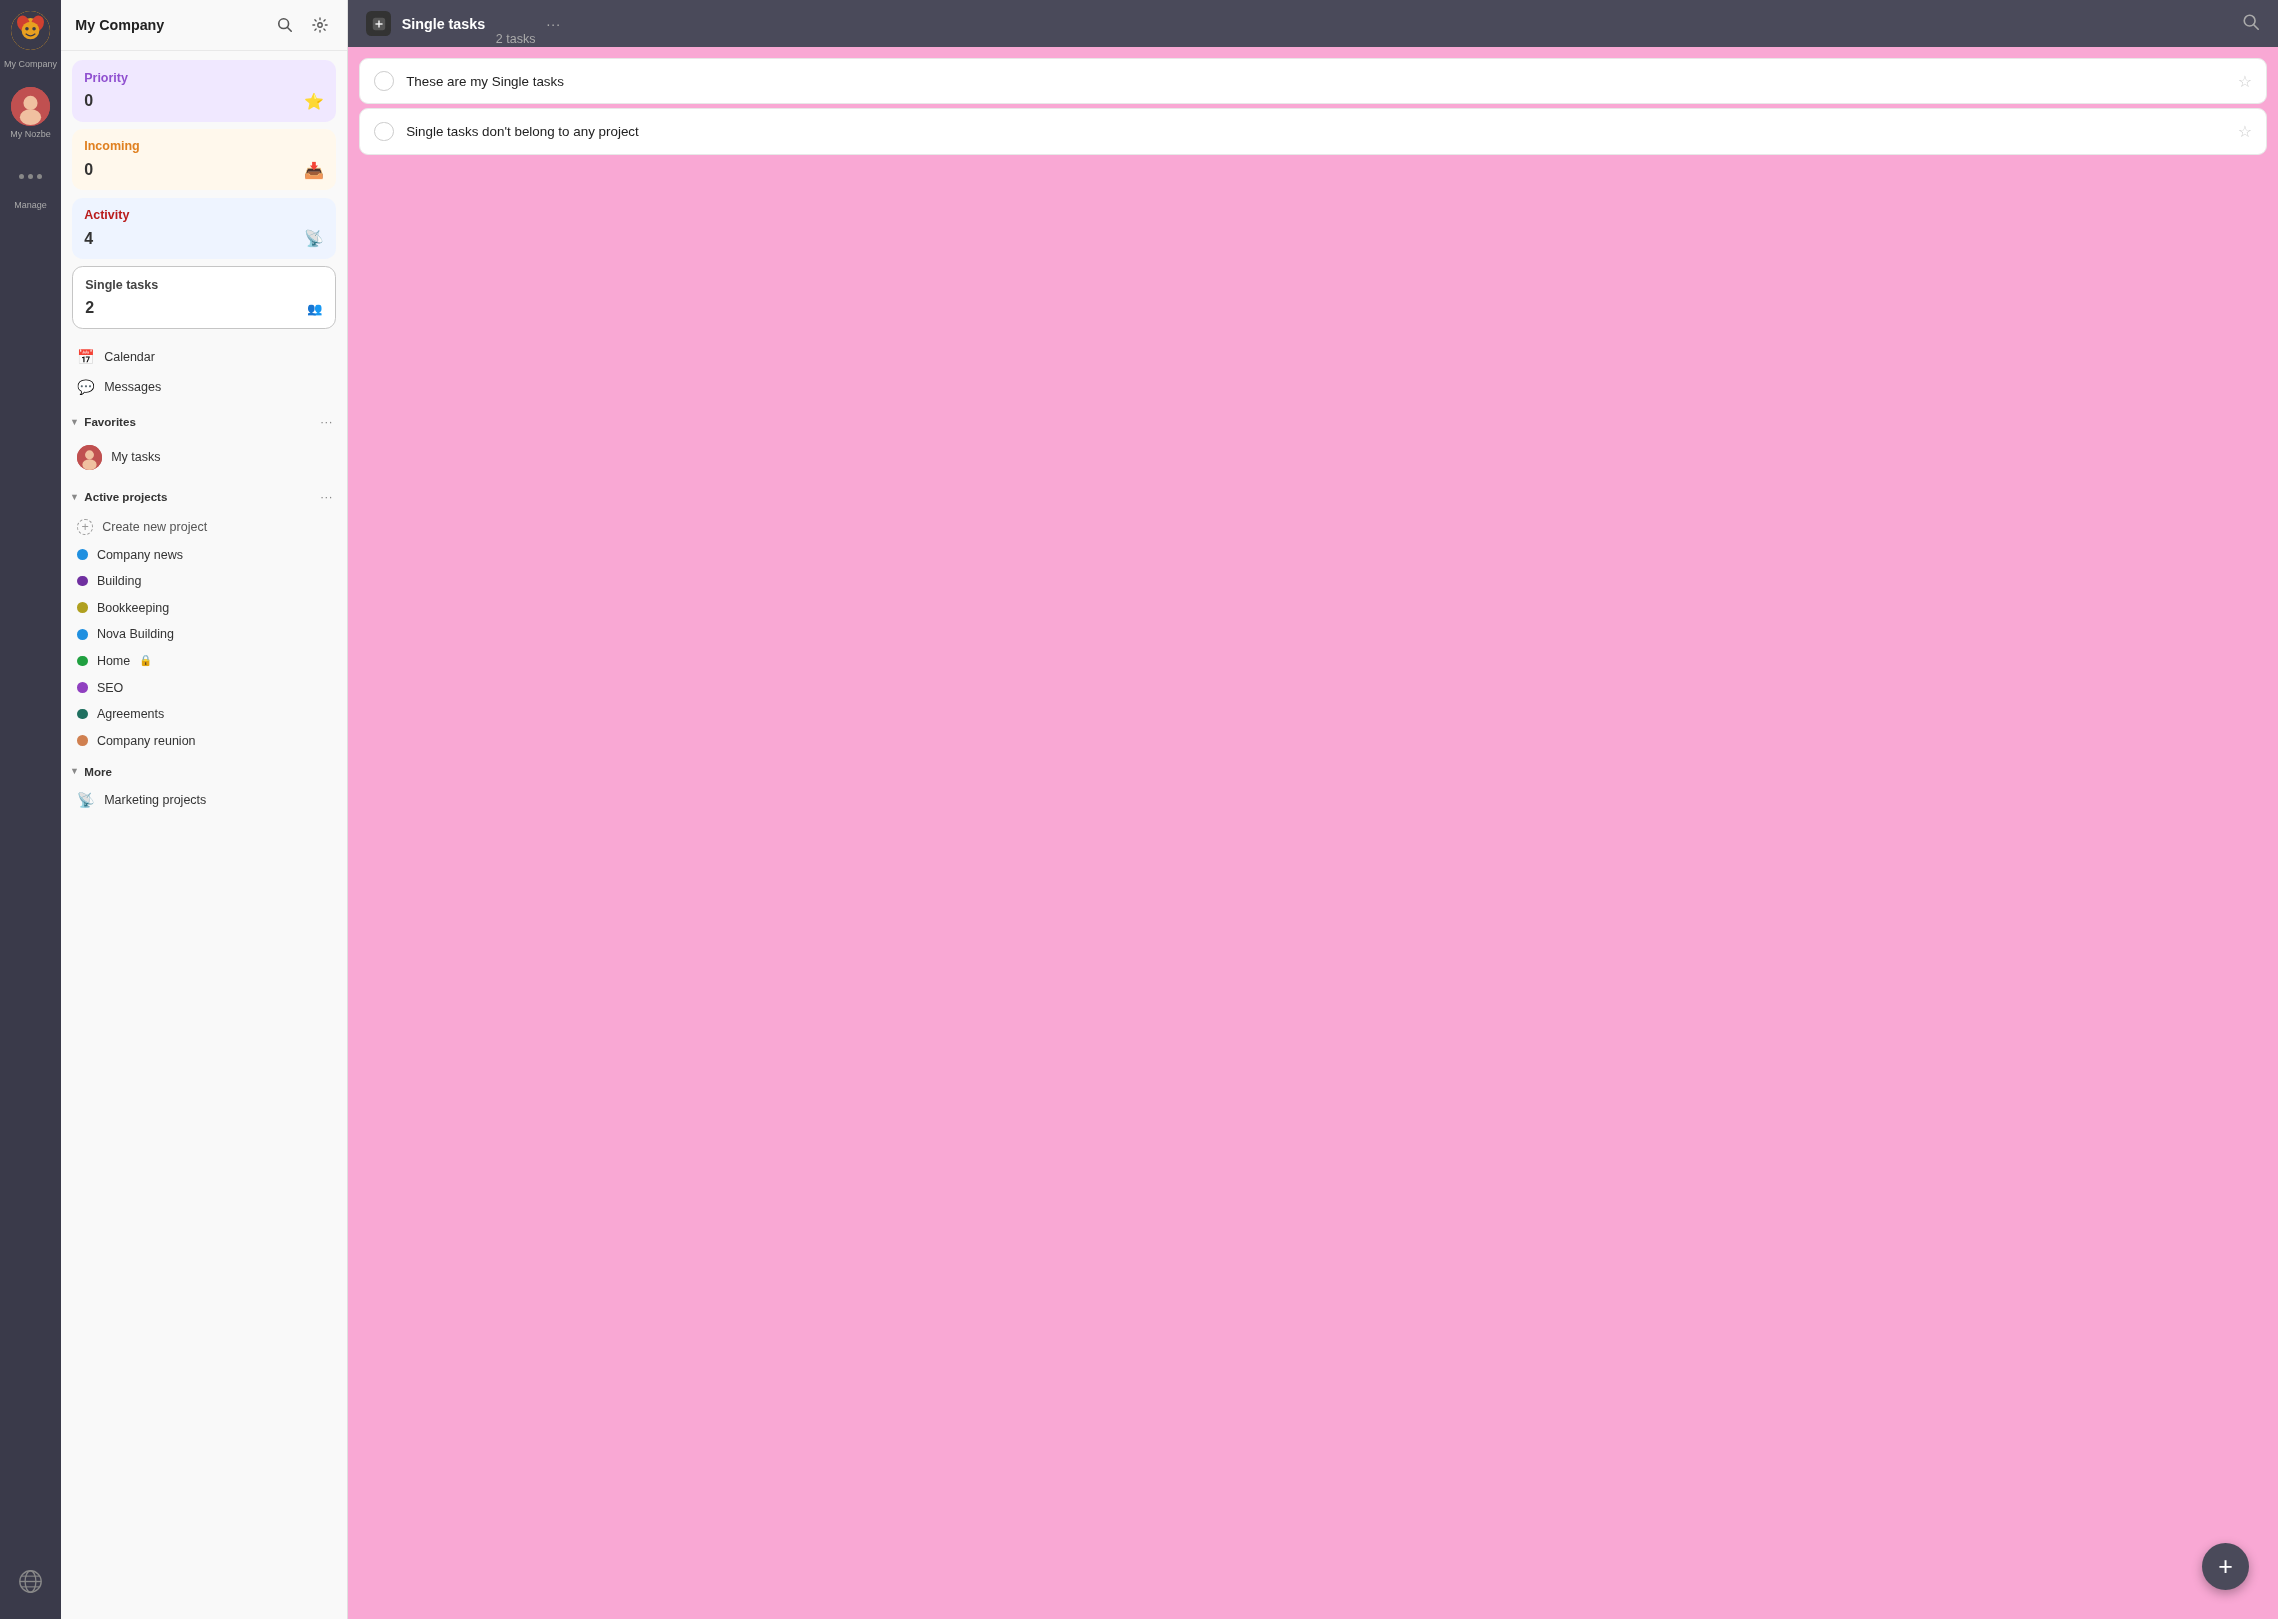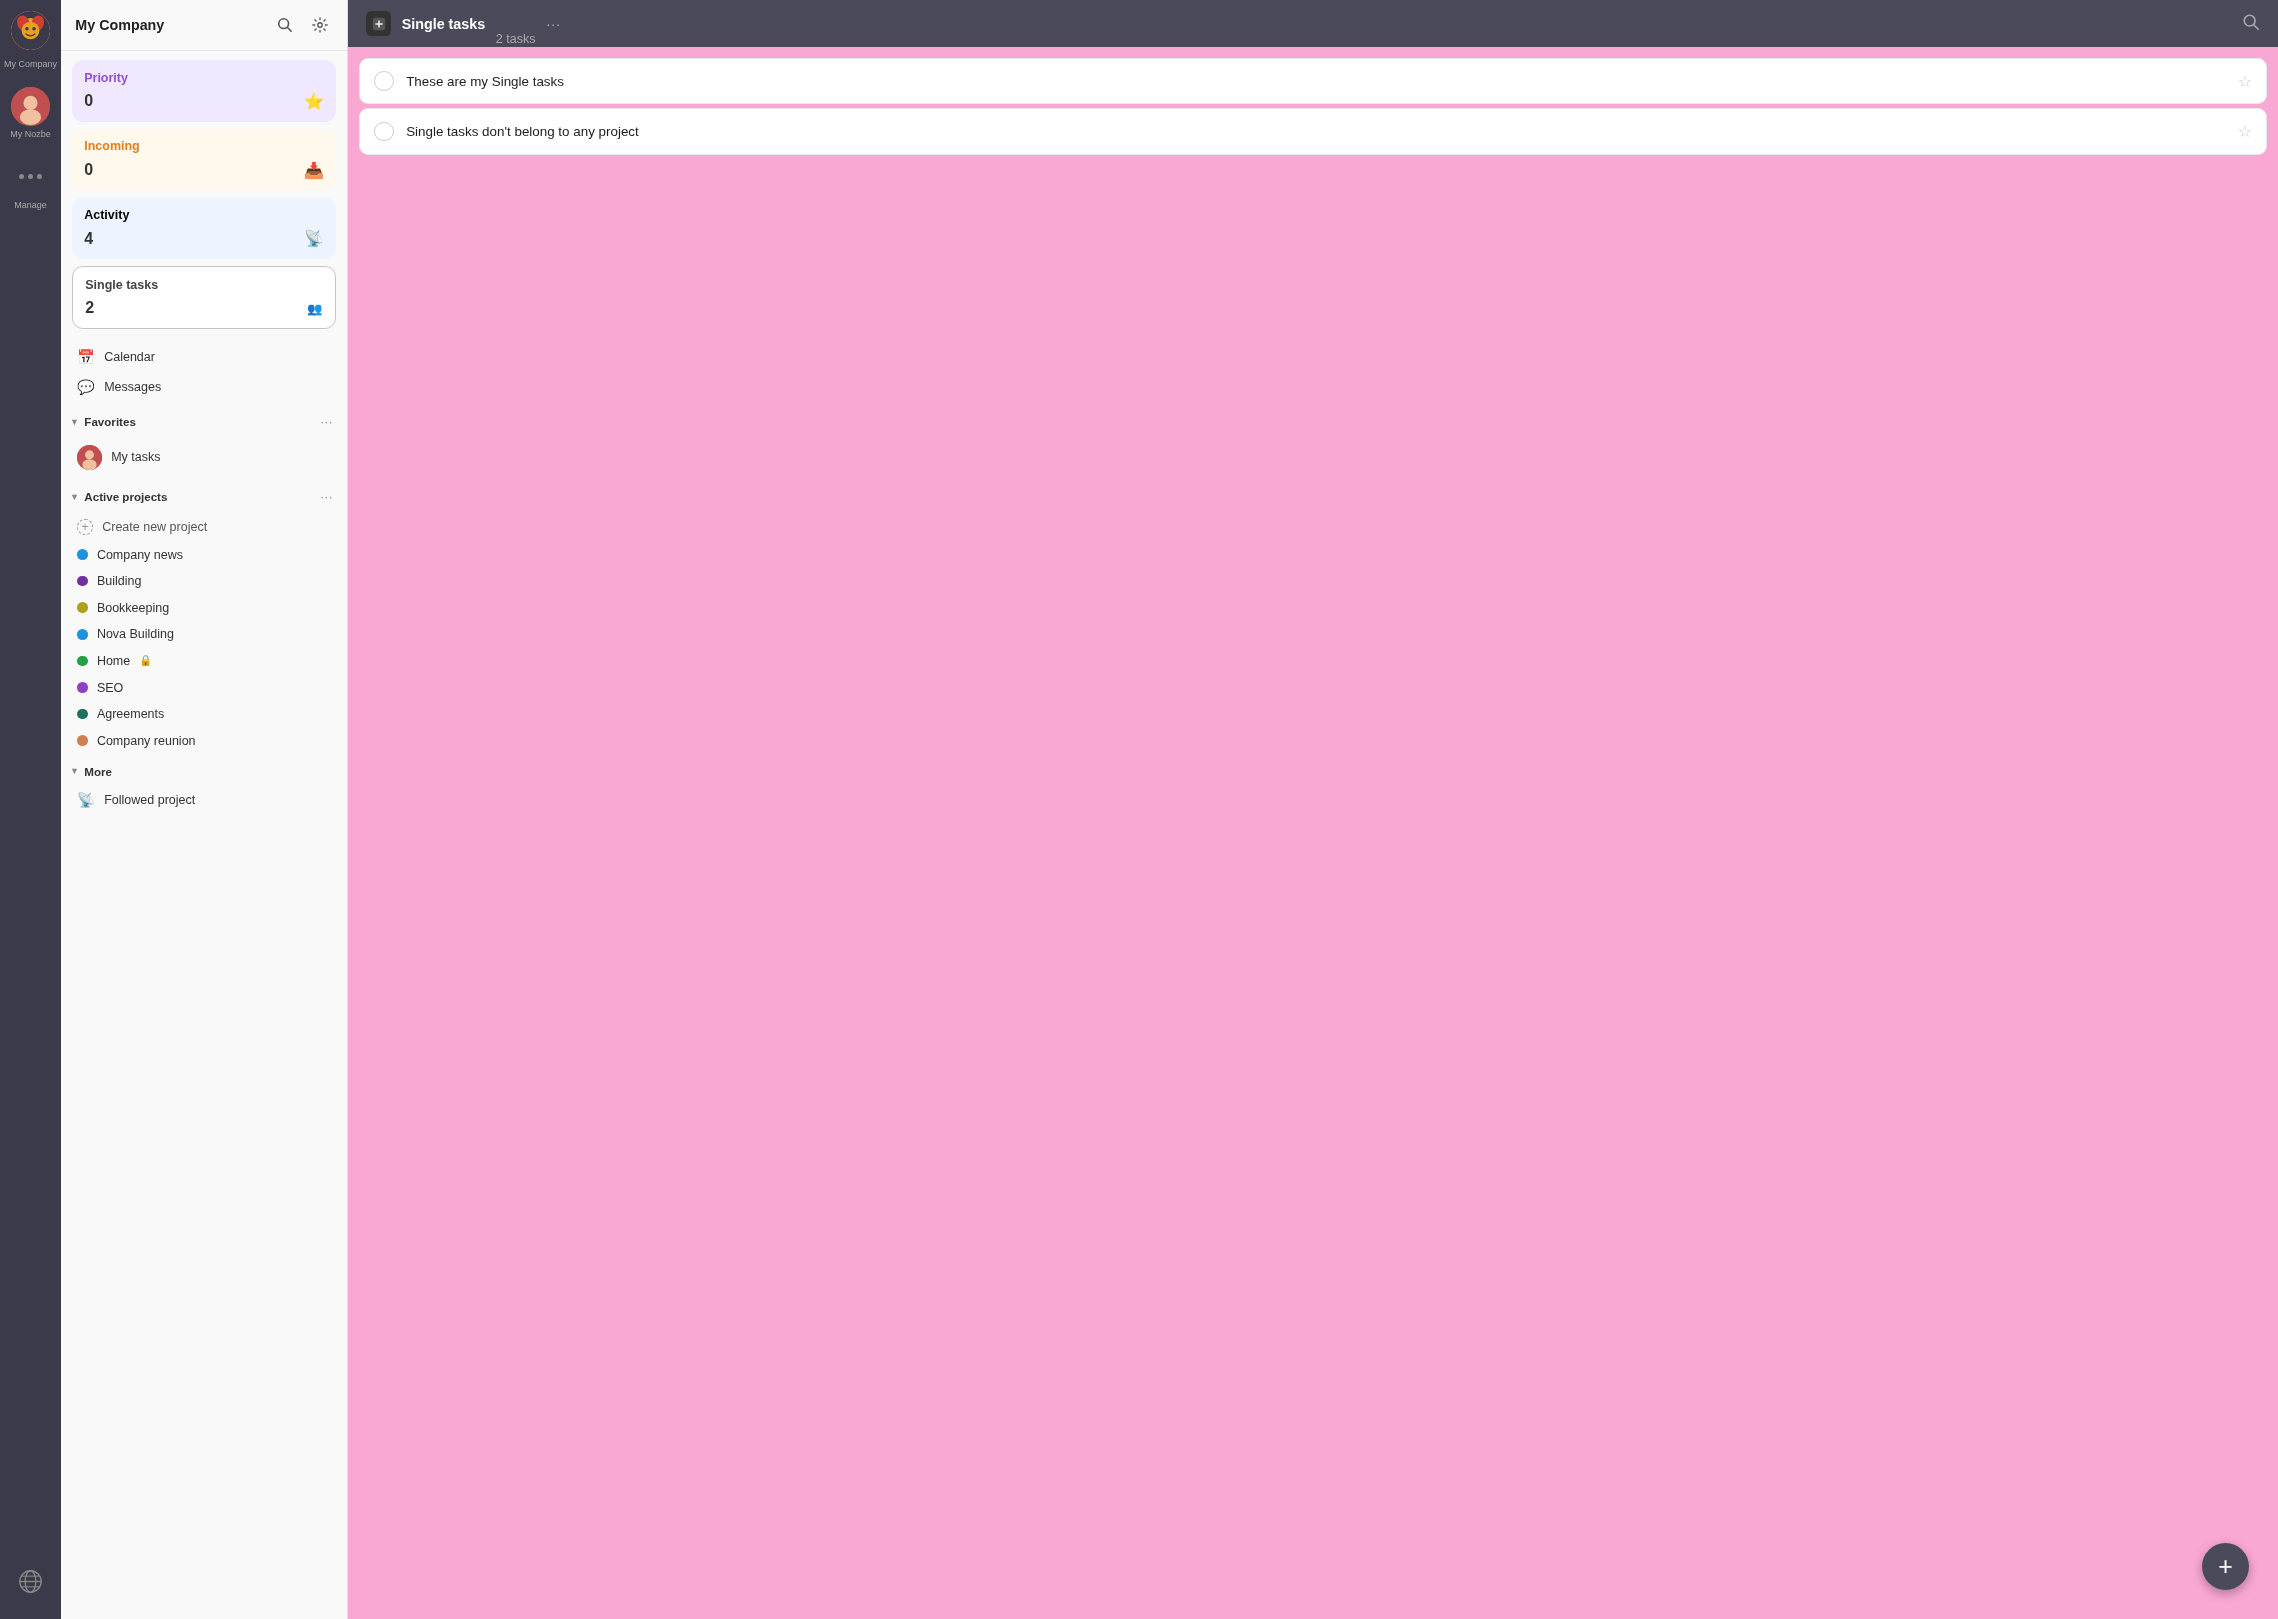--- a/index.html
+++ b/index.html
@@ -98,21 +98,21 @@
       flex-direction: column;
       gap: 7.2px;
       cursor: pointer;
     }
     .card-priority { background: #f0e8ff; }
     .card-incoming { background: #fff8ec; }
     .card-activity { background: #eef4ff; }
     .card-single { background: #fff; border: 1.8px solid #c5c5c5; border-radius: 10.7px; }
     .card-label-priority { color: #9050d0; font-weight: 600; font-size: 12.5px; }
     .card-label-incoming { color: #e08020; font-weight: 600; font-size: 12.5px; }
-    .card-label-activity { color: #000000; font-weight: 600; font-size: 12.5px; }
+    .card-label-activity { color: #b91c1c; font-weight: 600; font-size: 12.5px; }
     .card-label-single { color: #444; font-weight: 600; font-size: 12.5px; }
     .card-row { display: flex; align-items: center; justify-content: space-between; }
     .card-count { font-size: 16px; font-weight: 600; color: #333; }
     .card-icon { font-size: 16px; }
 
     .sidebar-nav {
       padding: 3.6px 7.2px;
     }
     .nav-item {
       display: flex;
@@ -450,21 +450,21 @@
       </div>
     </div>
 
     <div class="section-header">
       <span class="section-chevron">▼</span>
       <span class="section-title">More</span>
     </div>
     <div class="sidebar-nav">
       <div class="nav-item">
         <span class="nav-icon">📡</span>
-        <span>Followed project</span>
+        <span>Marketing projects</span>
       </div>
     </div>
   </div>
 </div>
 
 <div class="main-content">
   <div class="main-header">
     <div class="main-header-icon">
       <svg width="16" height="16" viewBox="0 0 18 18">
         <rect x="2" y="2" width="14" height="14" rx="3" fill="#555"></rect>

